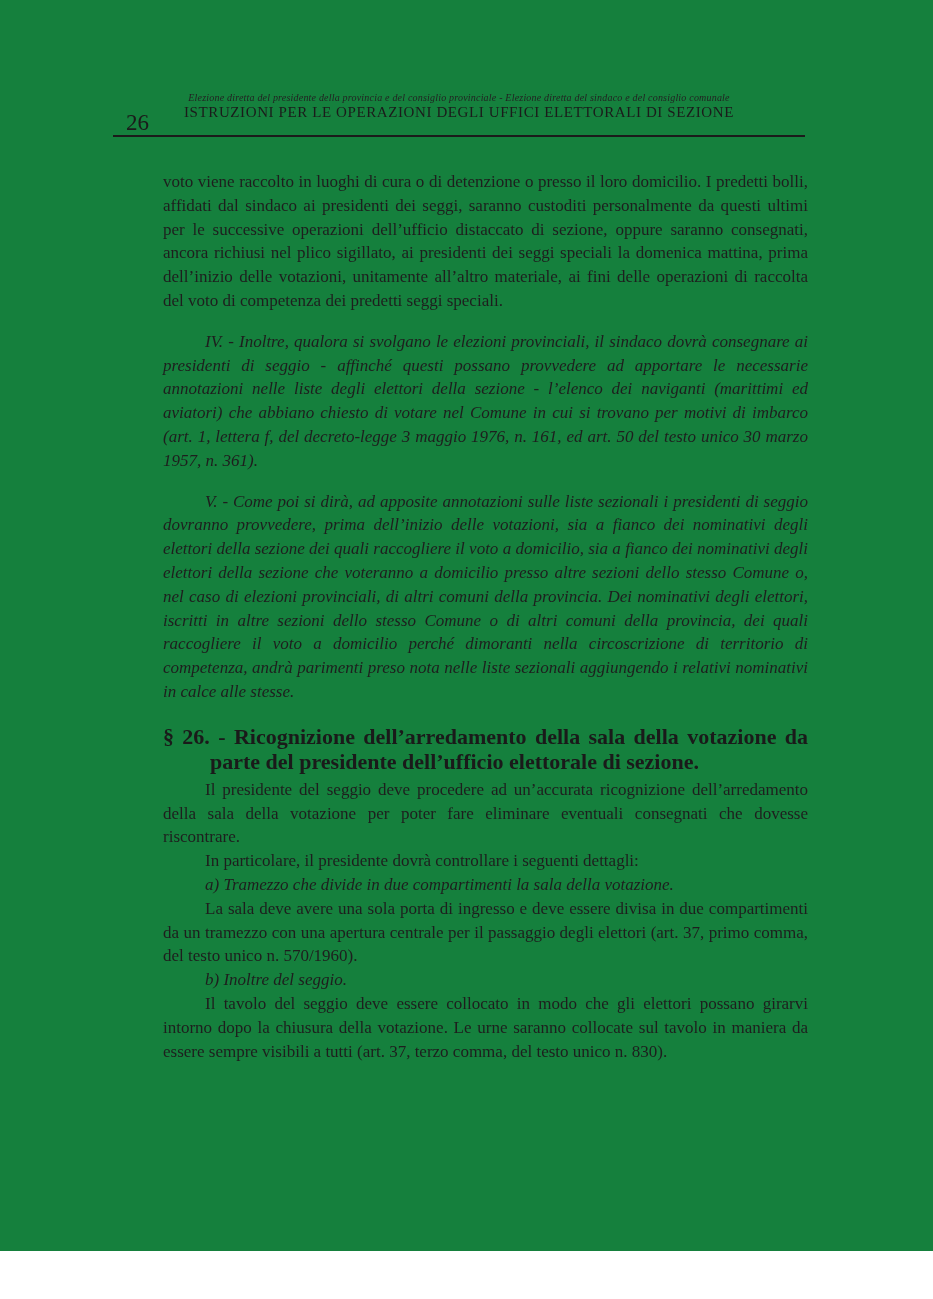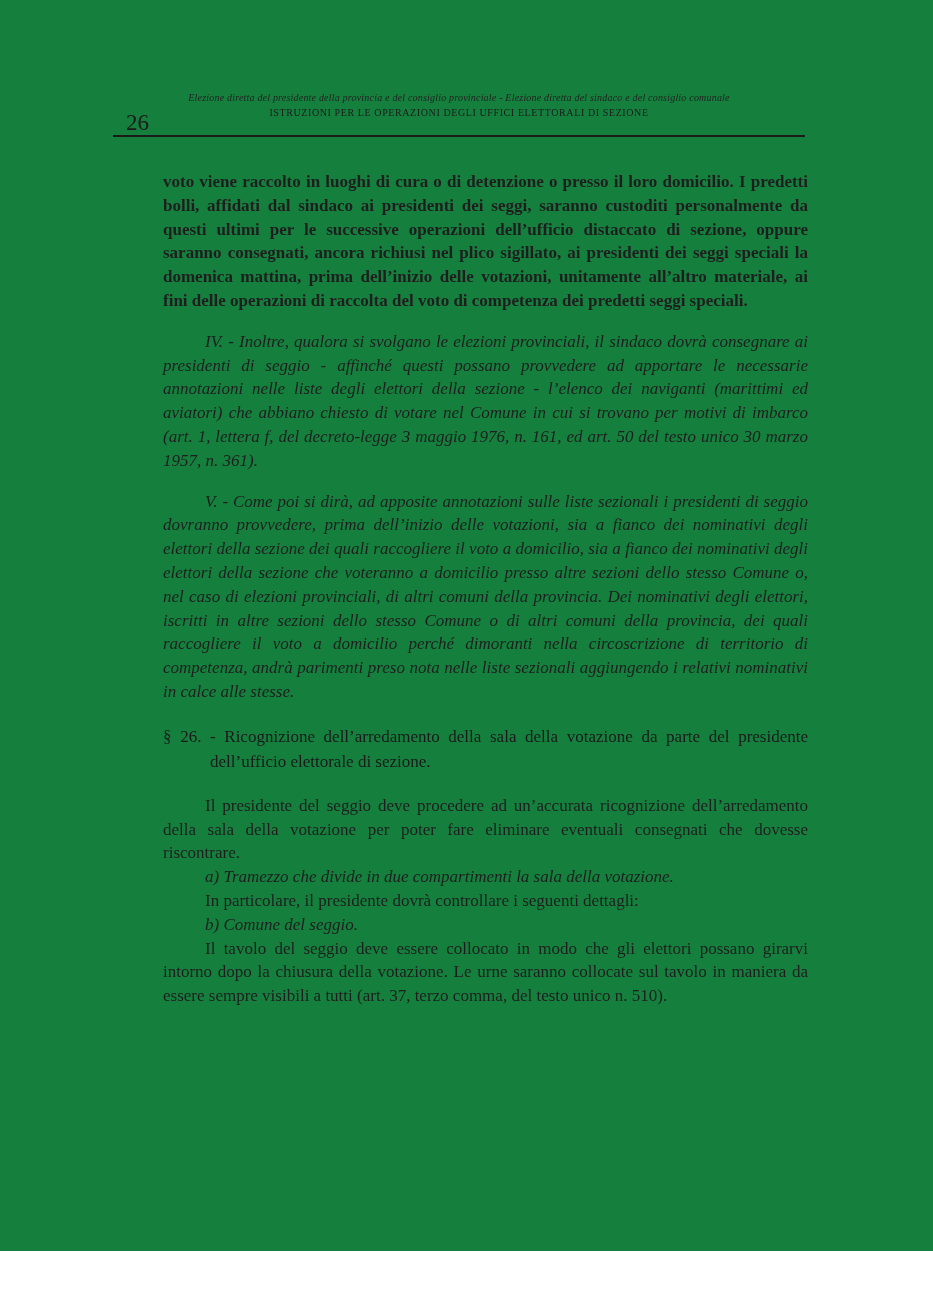--- a/index.html
+++ b/index.html
@@ -31,21 +31,21 @@
     text-align: center;
     font-style: italic;
     font-size: 10px;
     line-height: 12px;
     letter-spacing: 0.2px;
     color: #222222;
     white-space: nowrap;
   }
   .running-subtitle {
     text-align: center;
-    font-size: 10px;
+    font-size: 15px;
     line-height: 15px;
     letter-spacing: 0.6px;
     margin-top: 1px;
     color: #1b1b1b;
     white-space: nowrap;
   }
   .page-number {
     position: absolute;
     left: 13px;
     bottom: 1px;
@@ -64,31 +64,31 @@
     font-size: 17px;
     line-height: 23.8px;
     text-align: justify;
     color: #1e1e1e;
   }
   .body-text p {
     margin: 0;
     padding: 0;
   }
   .p-indent { text-indent: 42px; }
-  .p-flush  { text-indent: 0; font-weight: bold; }
+  .p-flush  { text-indent: 0; }
   .p-space  { margin-top: 17px !important; font-style: italic; }
   .p-italic { font-style: italic; }
 
   .section-heading {
-    margin: 20px 0 20px 0;
+    margin: 20px 0 4px 0;
     padding-left: 47px;
     text-indent: -47px;
-    font-size: 17px;
+    font-size: 22px;
     line-height: 25px;
-    font-weight: normal;
+    font-weight: bold;
     text-align: justify;
     color: #1a1a1a;
   }
 </style>
 </head>
 <body>
 
 <div class="page">
 
   <header class="page-header">
@@ -96,19 +96,20 @@
     <div class="running-subtitle">ISTRUZIONI PER LE OPERAZIONI DEGLI UFFICI ELETTORALI DI SEZIONE</div>
     <div class="page-number">26</div>
   </header>
 
   <main class="body-text">
     <p class="p-flush">voto viene raccolto in luoghi di cura o di detenzione o presso il loro domicilio. I predetti bolli, affidati dal sindaco ai presidenti dei seggi, saranno custoditi personalmente da questi ultimi per le successive operazioni dell’ufficio distaccato di sezione, oppure saranno consegnati, ancora richiusi nel plico sigillato, ai presidenti dei seggi speciali la domenica mattina, prima dell’inizio delle votazioni, unitamente all’altro materiale, ai fini delle operazioni di raccolta del voto di competenza dei predetti seggi speciali.</p>
     <p class="p-indent p-space">IV. - Inoltre, qualora si svolgano le elezioni provinciali, il sindaco dovrà consegnare ai presidenti di seggio - affinché questi possano provvedere ad apportare le necessarie annotazioni nelle liste degli elettori della sezione - l’elenco dei naviganti (marittimi ed aviatori) che abbiano chiesto di votare nel Comune in cui si trovano per motivi di imbarco (art. 1, lettera f, del decreto-legge 3 maggio 1976, n. 161, ed art. 50 del testo unico 30 marzo 1957, n. 361).</p>
     <p class="p-indent p-space">V. - Come poi si dirà, ad apposite annotazioni sulle liste sezionali i presidenti di seggio dovranno provvedere, prima dell’inizio delle votazioni, sia a fianco dei nominativi degli elettori della sezione dei quali raccogliere il voto a domicilio, sia a fianco dei nominativi degli elettori della sezione che voteranno a domicilio presso altre sezioni dello stesso Comune o, nel caso di elezioni provinciali, di altri comuni della provincia. Dei nominativi degli elettori, iscritti in altre sezioni dello stesso Comune o di altri comuni della provincia, dei quali raccogliere il voto a domicilio perché dimoranti nella circoscrizione di territorio di competenza, andrà parimenti preso nota nelle liste sezionali aggiungendo i relativi nominativi in calce alle stesse.</p>
     <h2 class="section-heading">§ 26. - Ricognizione dell’arredamento della sala della votazione da parte del presidente dell’ufficio elettorale di sezione.</h2>
     <p class="p-indent">Il presidente del seggio deve procedere ad un’accurata ricognizione dell’arredamento della sala della votazione per poter fare eliminare eventuali consegnati che dovesse riscontrare.</p>
+    <p class="p-indent">In particolare, il presidente dovrà controllare i seguenti dettagli:</p>
     <p class="p-indent p-italic">a) Tramezzo che divide in due compartimenti la sala della votazione.</p>
-    <p class="p-indent">In particolare, il presidente dovrà controllare i seguenti dettagli:</p>
-    <p class="p-indent p-italic">b) Comune del seggio.</p>
-    <p class="p-indent">Il tavolo del seggio deve essere collocato in modo che gli elettori possano girarvi intorno dopo la chiusura della votazione. Le urne saranno collocate sul tavolo in maniera da essere sempre visibili a tutti (art. 37, terzo comma, del testo unico n. 510).</p>
+    <p class="p-indent">La sala deve avere una sola porta di ingresso e deve essere divisa in due compartimenti da un tramezzo con una apertura centrale per il passaggio degli elettori (art. 37, primo comma, del testo unico n. 570/1960).</p>
+    <p class="p-indent p-italic">b) Inoltre del seggio.</p>
+    <p class="p-indent">Il tavolo del seggio deve essere collocato in modo che gli elettori possano girarvi intorno dopo la chiusura della votazione. Le urne saranno collocate sul tavolo in maniera da essere sempre visibili a tutti (art. 37, terzo comma, del testo unico n. 830).</p>
   </main>
 
 </div>
 
 </body></html>

